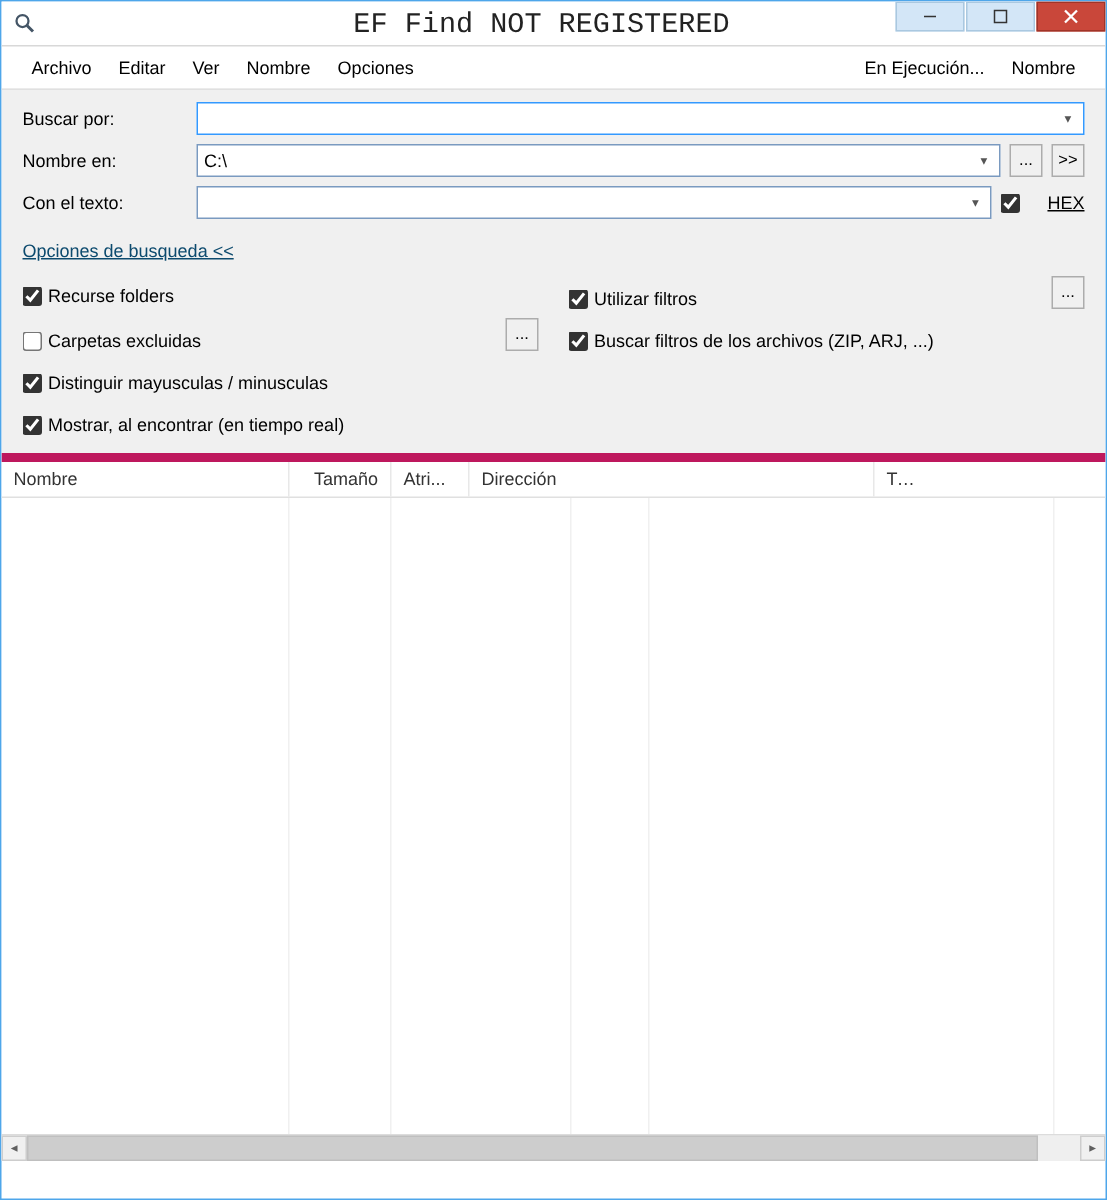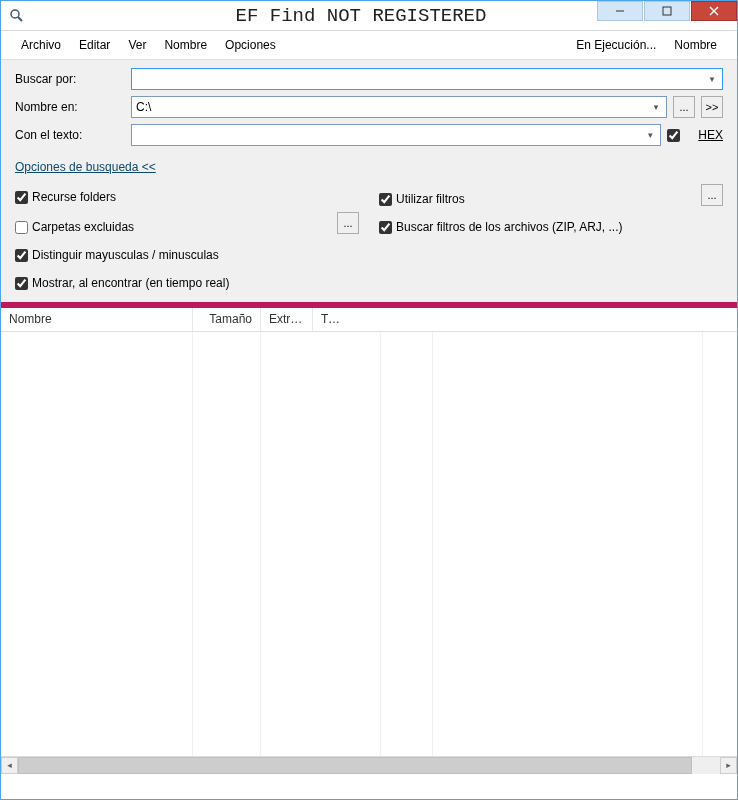--- a/index.html
+++ b/index.html
@@ -317,21 +317,22 @@
         <span>Buscar filtros de los archivos (ZIP, ARJ, ...)</span>
       </div>
     </div>
   </div>
 </div>
 
 <div class="results">
   <div class="results-header">
     <div class="col-h" style="width:192px">Nombre</div>
     <div class="col-h" style="width:68px;text-align:right">Tamaño</div>
-    <div class="col-h" style="width:52px">Extra...</div>
+    <div class="col-h" style="width:52px">Atri...</div>
+    <div class="col-h" style="width:270px">Dirección</div>
     <div class="col-h" style="width:30px;border-right:none">Tip</div>
   </div>
   <div class="results-body">
     <div class="body-col" style="width:192px"></div>
     <div class="body-col" style="width:68px"></div>
     <div class="body-col" style="width:120px"></div>
     <div class="body-col" style="width:52px"></div>
     <div class="body-col" style="width:270px"></div>
     <div class="body-col" style="width:30px;border-right:none"></div>
   </div>

